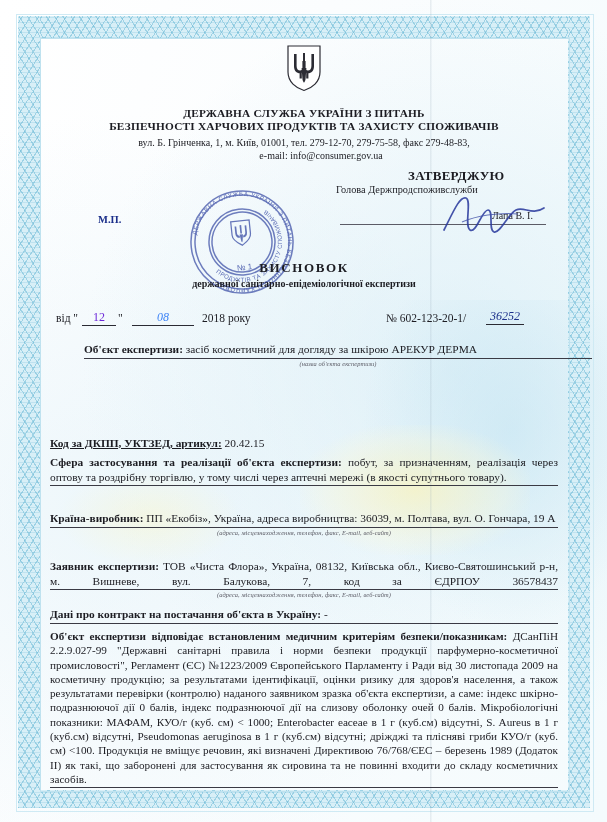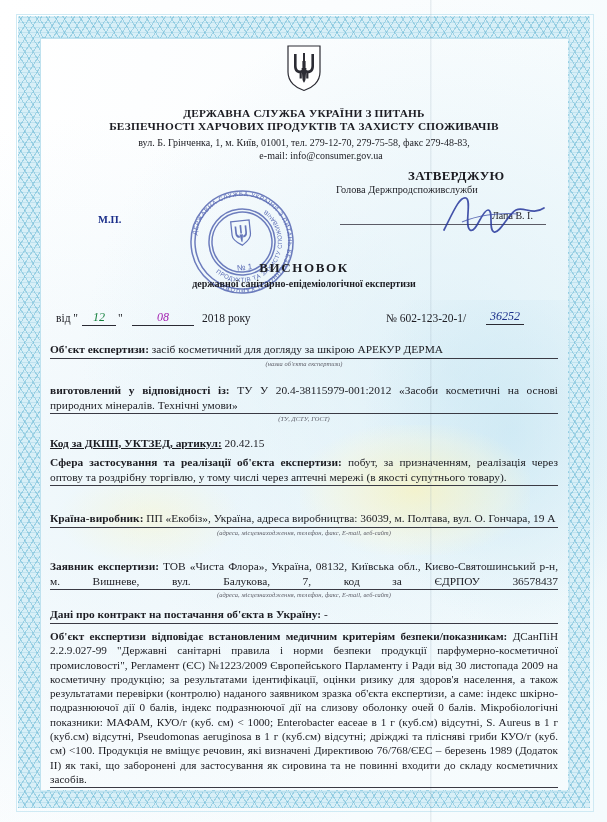--- a/index.html
+++ b/index.html
@@ -123,27 +123,27 @@
     font-weight:bold;font-size:10px;
   }
 
   
   #date-row{
     position:absolute;left:16px;top:272px;width:500px;height:18px;font-size:11.5px;
   }
   #date-prefix{position:absolute;left:0;top:2px;}
   #date-day{
     position:absolute;left:26px;top:0;width:34px;text-align:center;
-    font-family:"Liberation Serif",serif;font-style:italic;color:#15803d;font-size:12px;
+    font-family:"Liberation Serif",serif;color:#6d28d9;font-size:12px;
     border-bottom:1px solid #2a2a33;
   }
   #date-quote2{position:absolute;left:62px;top:2px;}
   #date-month{
     position:absolute;left:76px;top:0;width:62px;text-align:center;
-    font-style:italic;color:#a21caf;font-size:12px;border-bottom:1px solid #2a2a33;
+    font-style:italic;color:#3b82f6;font-size:12px;border-bottom:1px solid #2a2a33;
   }
   #date-year{position:absolute;left:146px;top:2px;}
   #doc-number{position:absolute;left:330px;top:2px;font-size:11.5px;}
   #doc-number-hand{
     position:absolute;left:430px;top:-1px;font-style:italic;color:#1b2f8a;font-size:12px;
     border-bottom:1px solid #2a2a33;padding:0 4px;
   }
 
   
   .field{position:absolute;left:10px;width:508px;}
@@ -151,21 +151,21 @@
     font-size:11.4px;line-height:14.6px;text-align:justify;
   }
   .field-text b{font-weight:bold;}
   .rule{border-bottom:1px solid #3a3a44;margin-top:1px;}
   .caption{
     text-align:center;font-size:6.4px;font-style:italic;color:#5a5a64;
     line-height:8px;margin-top:1px;letter-spacing:.1px;
   }
   .justify-spread{text-align:justify;text-align-last:justify;}
 
-  #f-object{top:304px;}
+  #f-object{top:304px;margin-left:34px;}
   #f-made{top:345px;}
   #f-code{top:398px;}
   #f-scope{top:417px;}
   #f-country{top:473px;}
   #f-applicant{top:521px;}
   #f-contract{top:569px;}
   #f-conclusion{top:591px;}
   .code-underline{text-decoration:underline;}
 
   #f-conclusion .field-text{font-size:11.2px;line-height:14.3px;}
@@ -268,28 +268,20 @@
 
     <div class="field" id="f-object">
       <div class="field-text">
         <b>Об'єкт експертизи:</b>
         <span>засіб косметичний для догляду за шкірою АРЕКУР ДЕРМА</span>
       </div>
       <div class="rule"></div>
       <div class="caption">(назва об'єкта експертизи)</div>
     </div>
 
-    <div class="field" id="f-made">
-      <div class="field-text">
-        <b>виготовлений у відповідності із:</b>
-        <span>ТУ У 20.4-38115979-001:2012 «Засоби косметичні на основі природних мінералів. Технічні умови»</span>
-      </div>
-      <div class="rule"></div>
-      <div class="caption">(ТУ, ДСТУ, ГОСТ)</div>
-    </div>
 
     <div class="field" id="f-code">
       <div class="field-text">
         <b class="code-underline">Код за ДКПП, УКТЗЕД, артикул:</b>
         <span>20.42.15</span>
       </div>
     </div>
 
     <div class="field" id="f-scope">
       <div class="field-text">

